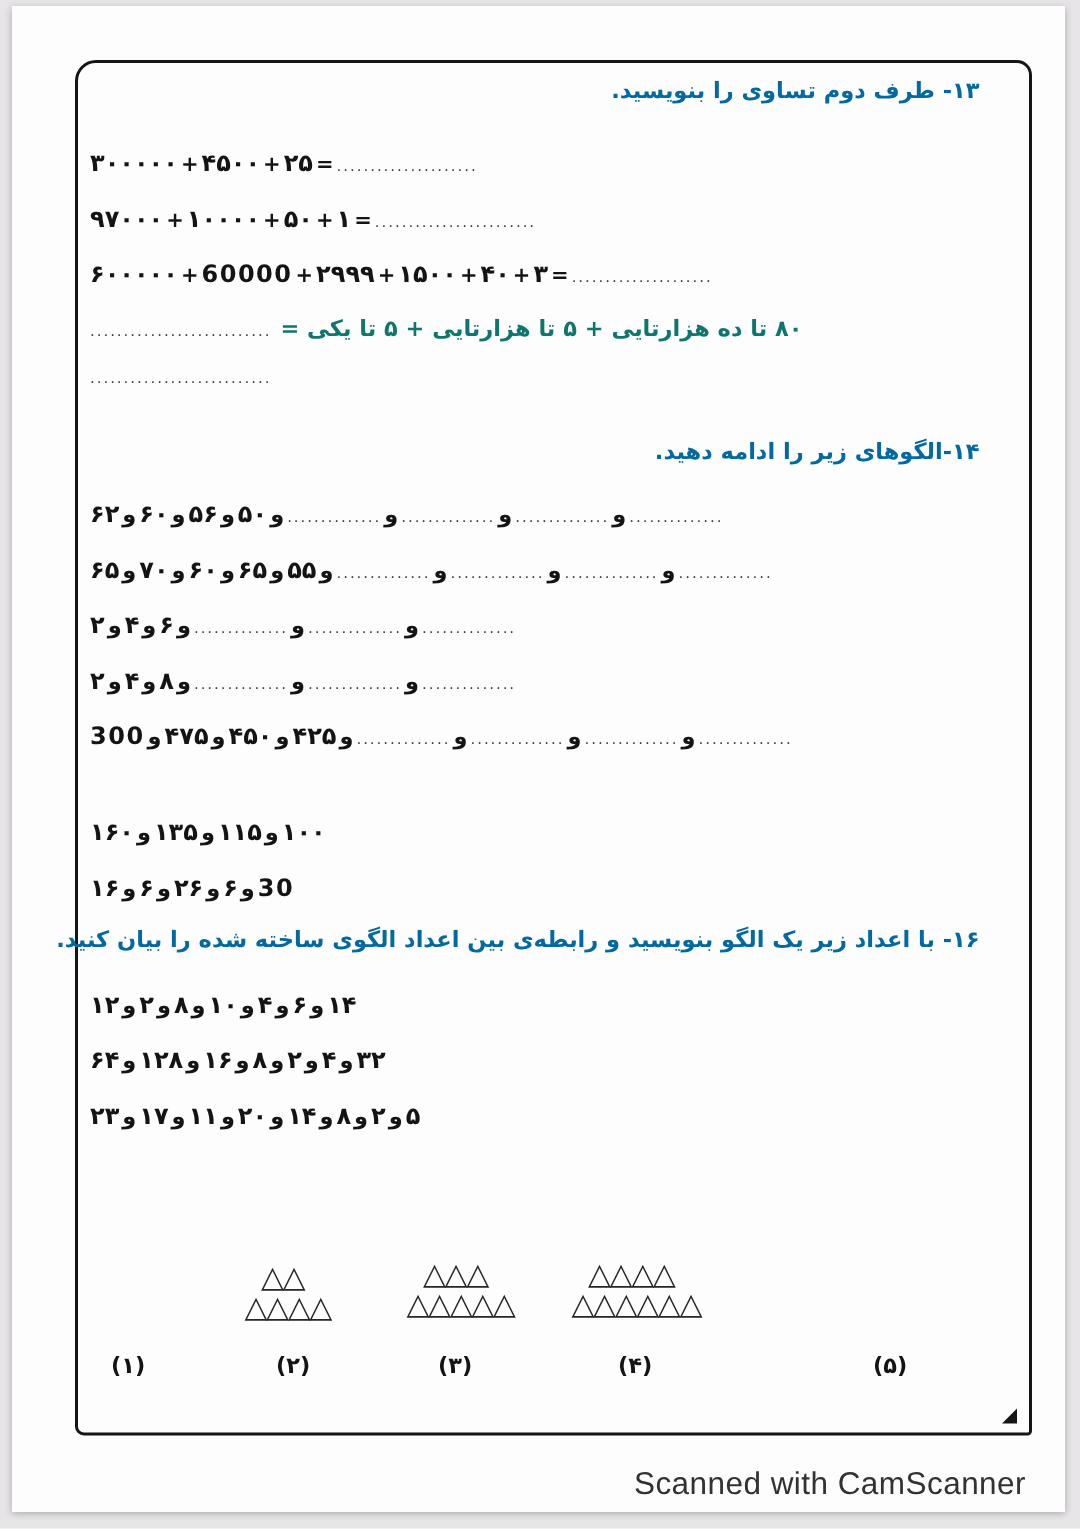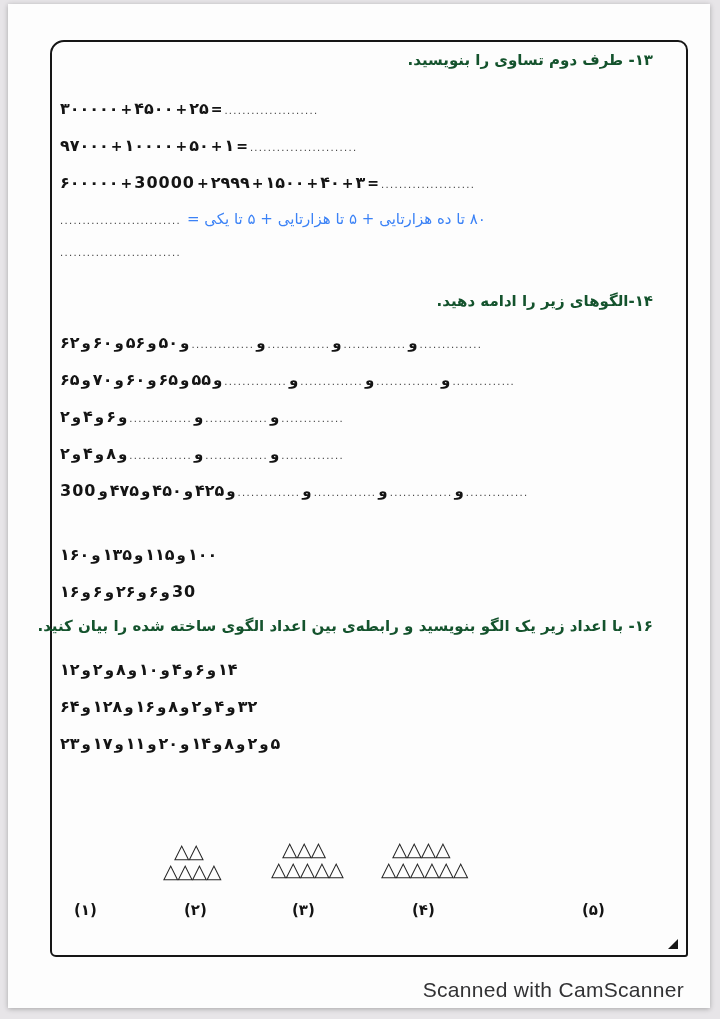--- a/index.html
+++ b/index.html
@@ -16,37 +16,37 @@
     position:absolute;left:42px;top:36px;width:634px;height:913px;
     border:2.5px solid #161616;
     border-radius:14px 10px 3px 6px;
   }
   .corner-mark{
     position:absolute;left:660px;top:935px;width:0;height:0;
     border-bottom:10px solid #161616;border-left:10px solid transparent;
   }
   .heading{
     position:absolute;right:57px;direction:rtl;white-space:nowrap;
-    font-size:15px;font-weight:700;color:#14532d;
+    font-size:15px;font-weight:700;color:#0369a1;
   }
   .row{
     position:absolute;left:52px;display:flex;flex-direction:row;
     align-items:baseline;gap:2px;white-space:nowrap;
     font-size:16px;font-weight:700;color:#141414;
   }
   .row .num{direction:ltr;unicode-bidi:isolate;letter-spacing:1px;}
   .row .sep{direction:rtl;unicode-bidi:isolate;font-size:15px;}
   .row .op{font-size:14px;}
   .row .dots,.dots{
     font-size:10px;letter-spacing:1.3px;color:#3d3d3d;font-weight:400;
     unicode-bidi:isolate;direction:ltr;
   }
   .rtl-eq{gap:6px;}
   .rtl-eq .phrase{
-    direction:rtl;unicode-bidi:isolate;font-size:15px;font-weight:400;color:#3b82f6;
+    direction:rtl;unicode-bidi:isolate;font-size:15px;font-weight:700;color:#0f766e;
   }
   .fig{position:absolute;color:#262626;}
   .tri-row{display:flex;gap:0;height:20px;line-height:20px;}
   .tri-row.tri-top{margin-left:11px;}
   .tri-row span{font-size:20px;line-height:20px;letter-spacing:-1px;}
   .fig-label{
     position:absolute;top:897px;font-size:15px;font-weight:700;color:#141414;
     direction:rtl;unicode-bidi:isolate;
   }
   .footer{
@@ -79,21 +79,21 @@
       <span class="op">+</span>
       <span class="num">۵۰</span>
       <span class="op">+</span>
       <span class="num">۱</span>
       <span class="op">=</span>
       <span class="dots">........................</span>
     </div>
   <div class="row" style="top:169px">
       <span class="num">۶۰۰۰۰۰</span>
       <span class="op">+</span>
-      <span class="num">30000</span>
+      <span class="num">60000</span>
       <span class="op">+</span>
       <span class="num">۲۹۹۹</span>
       <span class="op">+</span>
       <span class="num">۱۵۰۰</span>
       <span class="op">+</span>
       <span class="num">۴۰</span>
       <span class="op">+</span>
       <span class="num">۳</span>
       <span class="op">=</span>
       <span class="dots">.....................</span>

